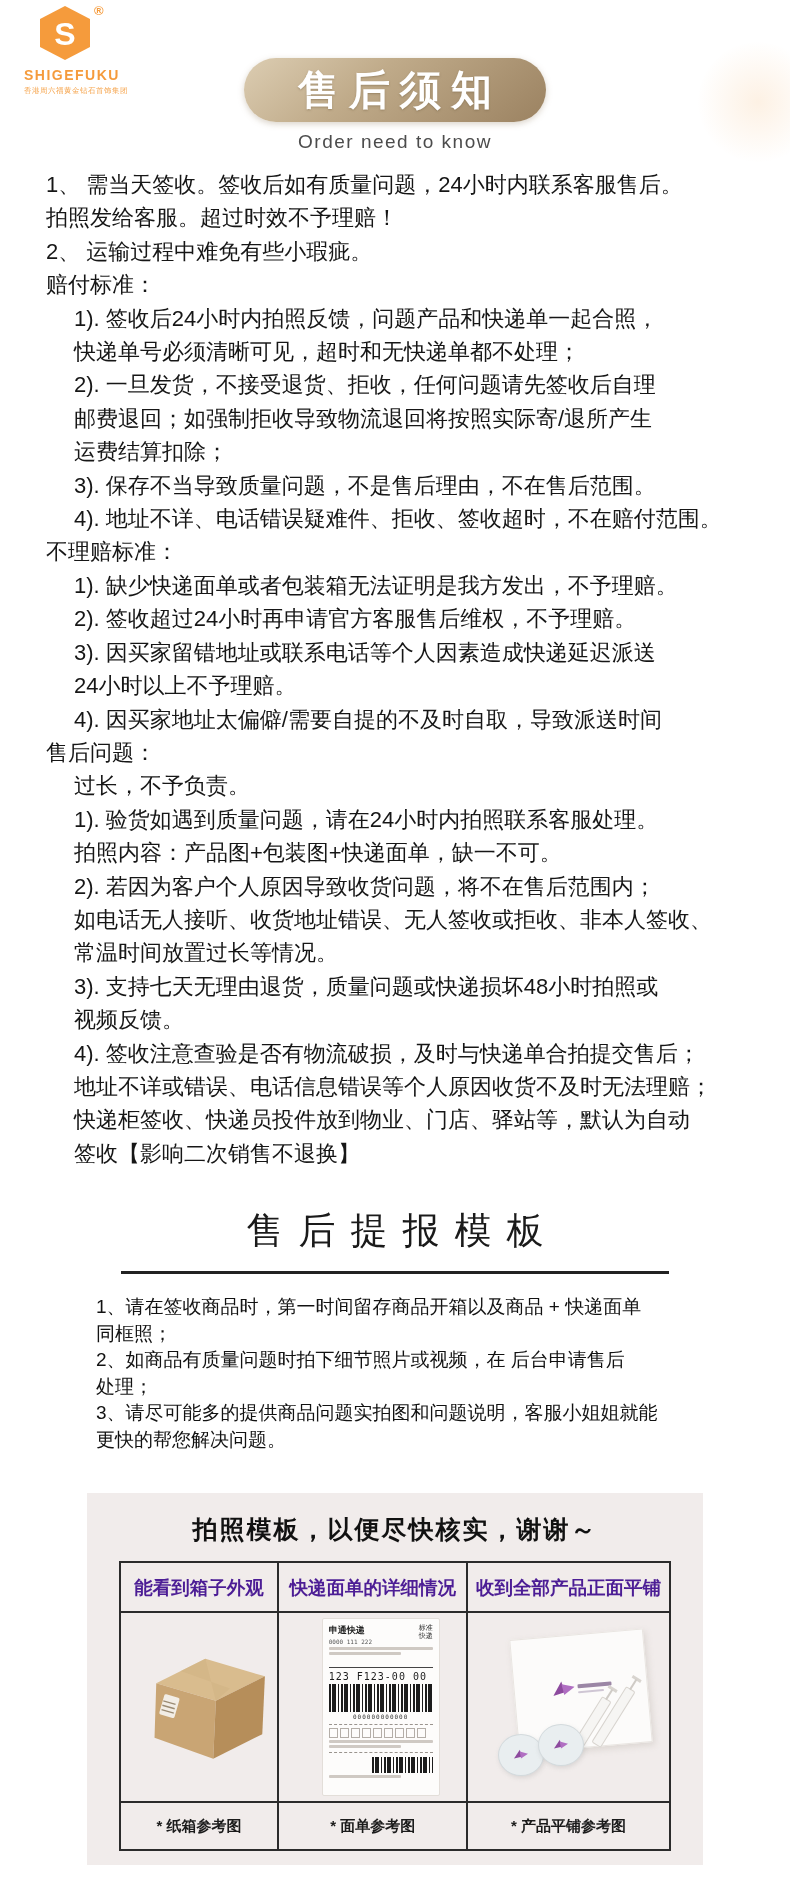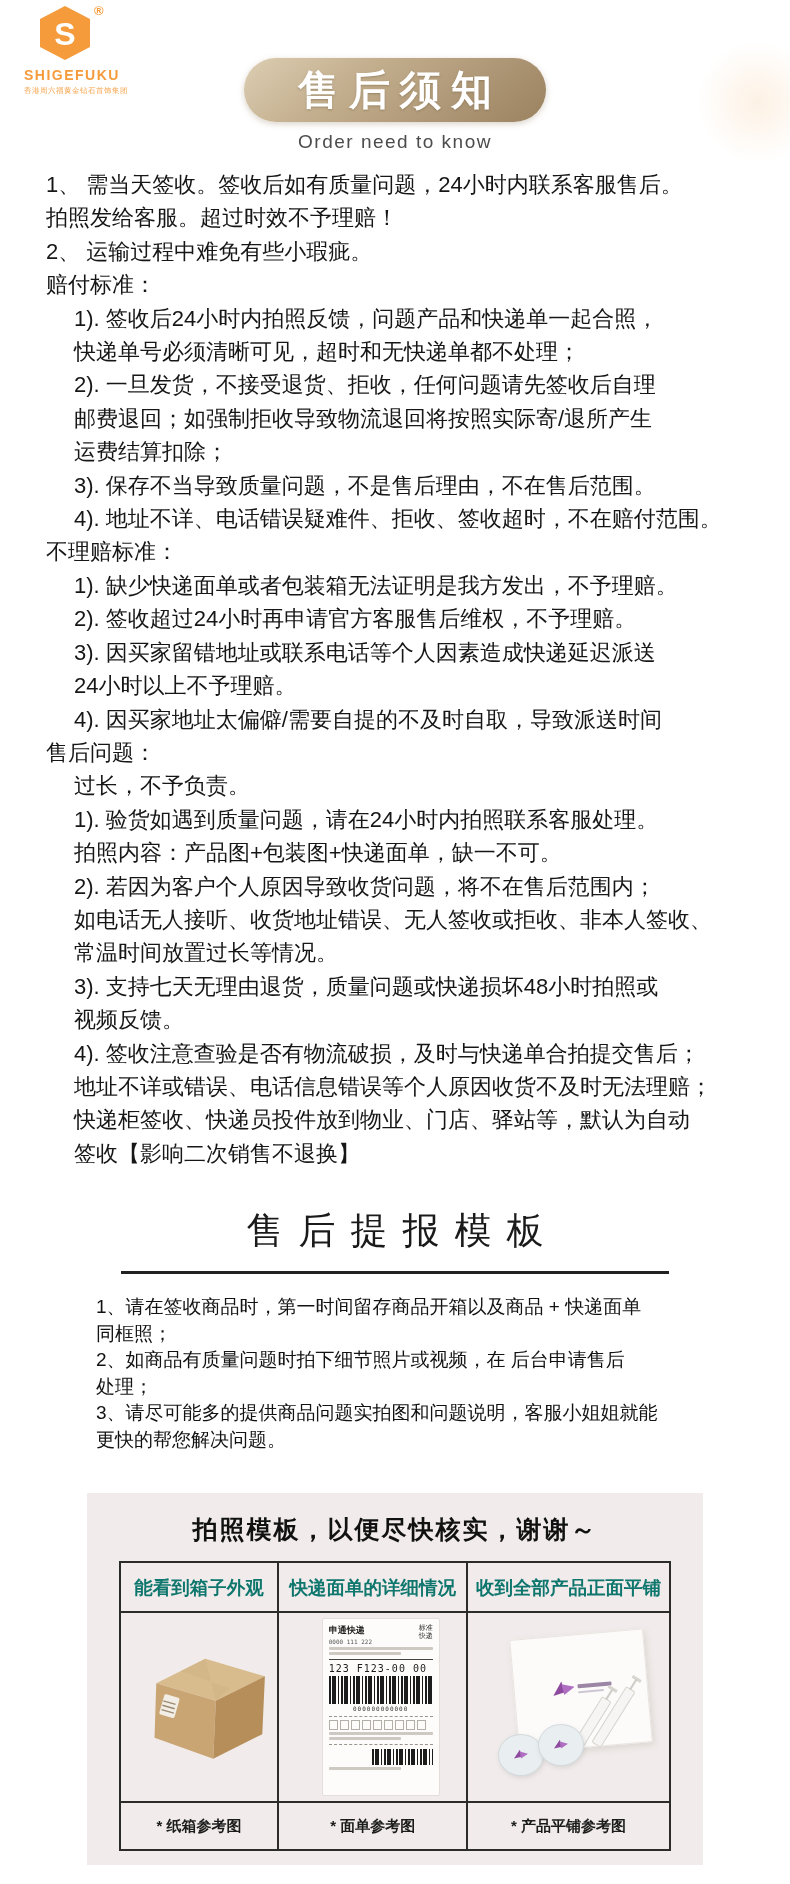--- a/index.html
+++ b/index.html
@@ -46,35 +46,35 @@
   .photo-panel{width:616px;height:372px;margin:40px auto 0;background:#f1eceb;}
   .photo-panel-title{margin:0;padding-top:20px;text-align:center;font-size:25px;font-weight:bold;color:#111;letter-spacing:2px;}
   .photo-table{
     display:grid;grid-template-columns:28.5% 34.5% 37%;
     width:548px;margin:15px auto 0;
     border:2px solid #2b2b2b;
   }
   .cell{border-top:2px solid #2b2b2b;border-left:2px solid #2b2b2b;
     display:flex;align-items:center;justify-content:center;text-align:center;}
   .cell.c0{border-left:none;}
-  .cell.hdr{border-top:none;height:48px;font-size:18.5px;font-weight:bold;color:#0f766e;}
+  .cell.hdr{border-top:none;height:48px;font-size:18.5px;font-weight:bold;color:#4c1d95;}
   .cell.img{height:188px;overflow:hidden;padding-left:16px;}
   .cell.cap{height:46px;font-size:15px;font-weight:bold;color:#1b1b1b;}
   
   .carton{width:150px;height:150px;}
   
   .waybill{width:118px;height:178px;background:#fdfcfb;border:1px solid #e3ded9;border-radius:2px;
     padding:5px 6px;box-sizing:border-box;text-align:left;font-family:"DejaVu Sans Mono",monospace;}
   .wb-head{display:flex;justify-content:space-between;align-items:flex-start;}
   .wb-courier{font-size:9px;font-weight:bold;color:#222;font-family:"Liberation Sans",sans-serif;}
   .wb-num{font-size:6px;color:#555;margin-top:1px;}
   .wb-service{font-size:7px;color:#333;text-align:right;line-height:8px;font-family:"Liberation Sans",sans-serif;}
   .wb-bar{height:3px;background:#cfc9c3;margin-top:2px;border-radius:1px;}
   .wb-bar.short{width:70%;}
-  .wb-code{font-size:10px;color:#1c1c1c;letter-spacing:1px;margin-top:4px;border-top:1px solid #444;padding-top:3px;}
+  .wb-code{font-size:10px;color:#1c1c1c;letter-spacing:1px;margin-top:12px;border-top:1px solid #444;padding-top:3px;}
   .barcode{height:28px;margin-top:2px;
     background:repeating-linear-gradient(90deg,#1c1c1c 0 2px,transparent 2px 3px,#1c1c1c 3px 7px,transparent 7px 9px,#1c1c1c 9px 10px,transparent 10px 12px);}
   .wb-digits{font-size:6px;color:#333;text-align:center;letter-spacing:1px;margin-top:1px;}
   .wb-dashed{border-top:1px dashed #9a948e;margin-top:4px;}
   .wb-boxes{display:flex;gap:2px;margin-top:3px;}
   .wb-boxes i{width:7px;height:8px;border:1px solid #b4aea8;display:block;}
   .barcode.small{height:16px;width:58%;margin-left:auto;margin-top:4px;}
   
   .flatlay{position:relative;width:170px;height:170px;}
   .pouch{position:absolute;top:12px;left:22px;width:132px;height:112px;background:#fcfbfa;

